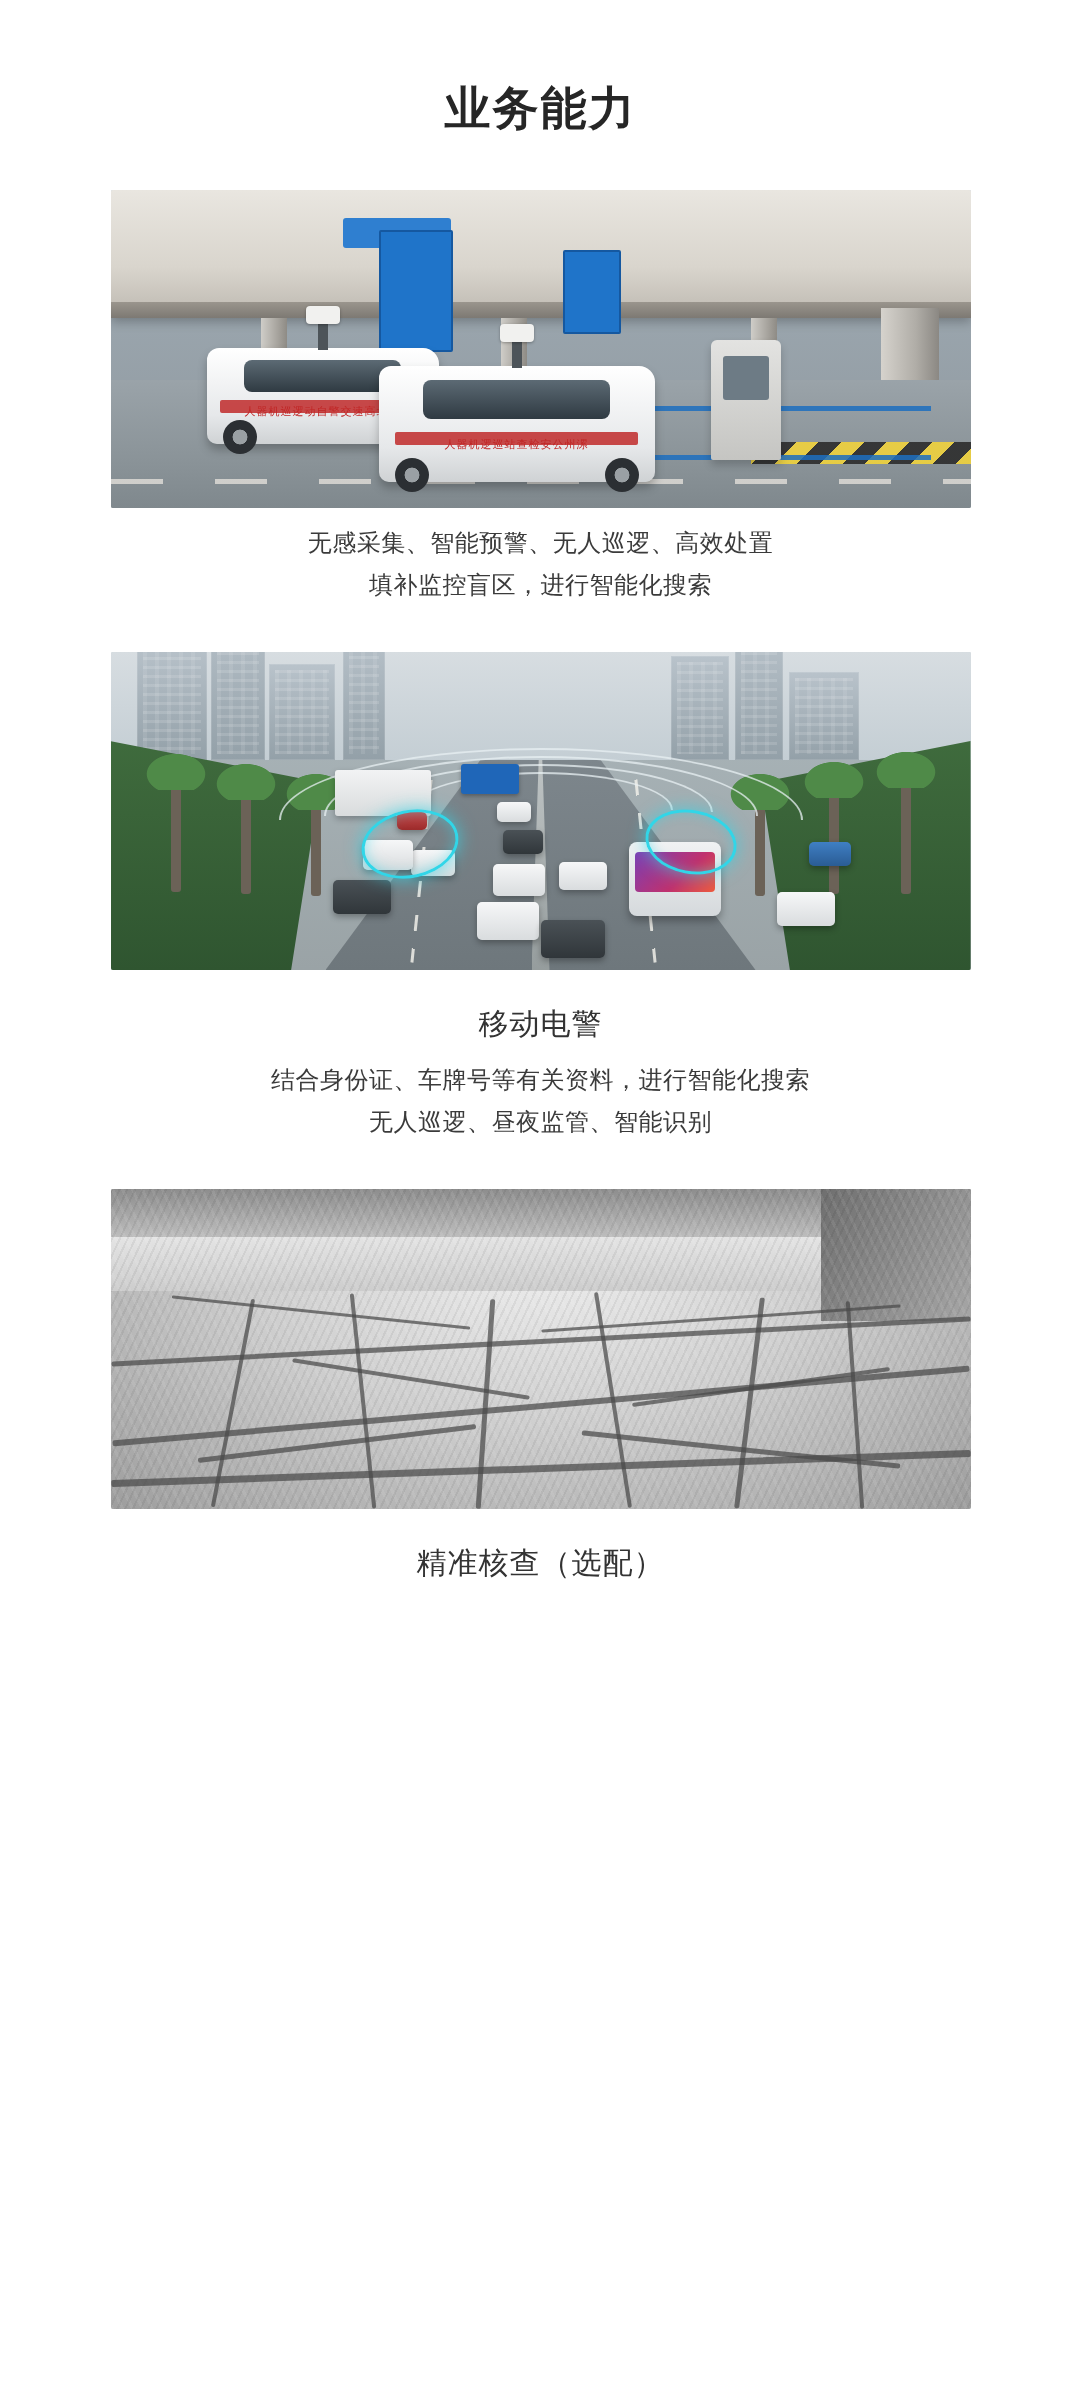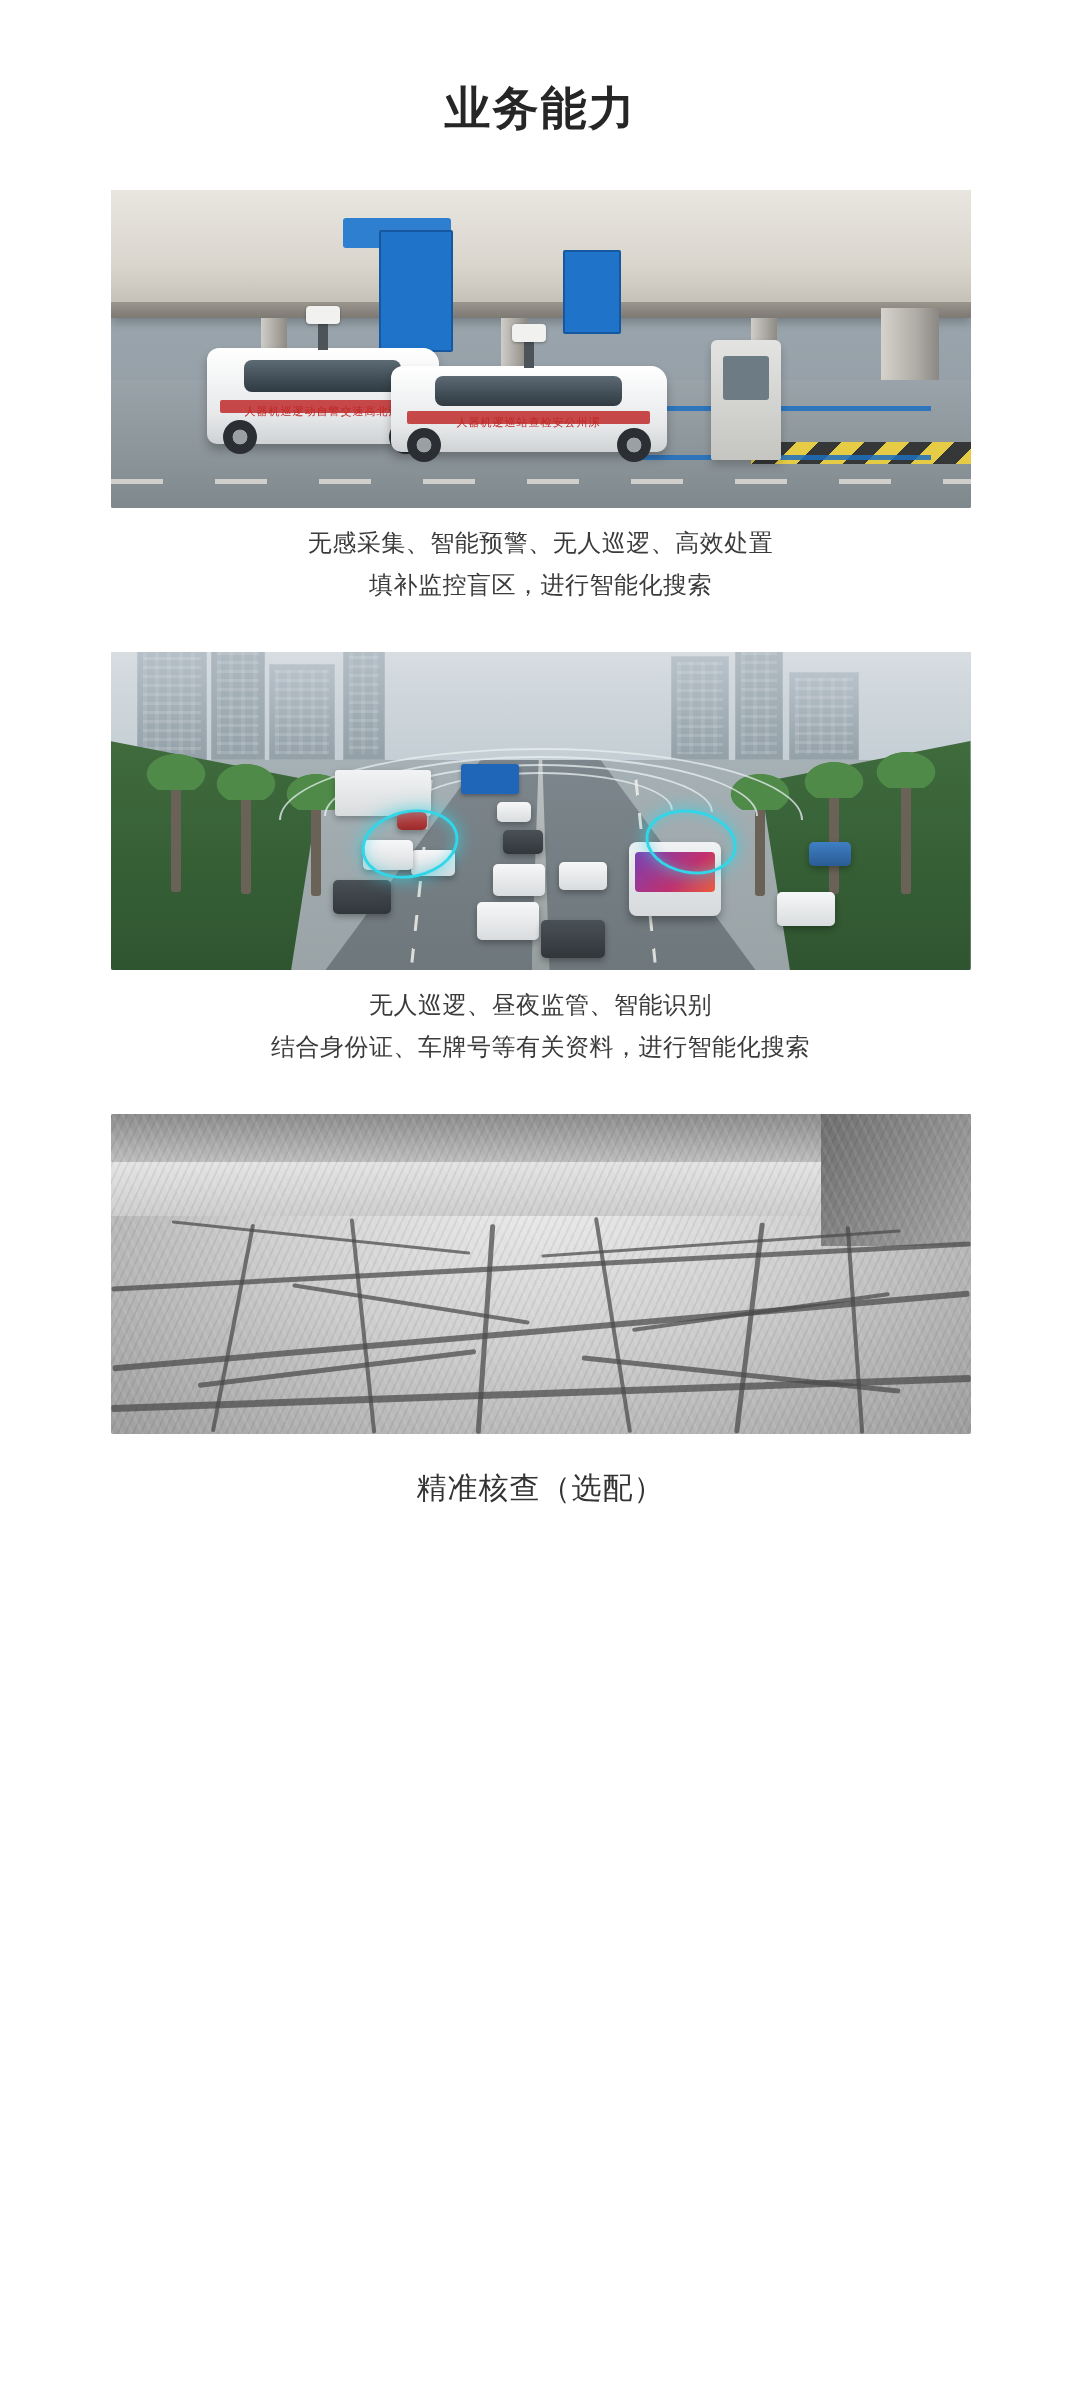--- a/index.html
+++ b/index.html
@@ -144,21 +144,21 @@
   .car .wheel.r { right: 16px; }
   .car .mast {
     position: absolute; left: 50%; top: -28px; width: 10px; height: 30px;
     background: #4d5459; transform: translateX(-50%);
   }
   .car .mast:before {
     content:""; position:absolute; left:-12px; top:-14px; width:34px; height:18px;
     background:#f1f1ef; border-radius:4px; box-shadow: 0 1px 3px rgba(0,0,0,.3);
   }
   .car1 { left: 96px; top: 158px; width: 232px; height: 96px; }
-  .car2 { left: 280px; top: 176px; width: 276px; height: 86px; }
+  .car2 { left: 268px; top: 176px; width: 276px; height: 116px; }
   .car-text {
     position: absolute; left: 8%; right: 8%; bottom: 26%;
     font-size: 11px; color: #c02626; text-align: center; letter-spacing: 1px;
     white-space: nowrap; overflow: hidden;
   }
   .booth {
     position: absolute; left: 600px; top: 150px; width: 70px; height: 120px;
     background: linear-gradient(#e3e3e1, #c5c5c2);
     border-radius: 6px 6px 2px 2px; box-shadow: 0 5px 9px rgba(0,0,0,.2);
   }
@@ -400,23 +400,24 @@
         <div class="v blue" style="right:120px; top:190px; width:42px; height:24px;"></div>
 
         <div class="bus">
           <div class="ad"></div>
         </div>
 
         <div class="scan"></div>
         <div class="scan2"></div>
       </div>
     </div>
+    <h2 class="section-title">移动电警</h2>
     <p class="section-desc">
+      <span class="line">结合身份证、车牌号等有关资料，进行智能化搜索</span>
       <span class="line">无人巡逻、昼夜监管、智能识别</span>
-      <span class="line">结合身份证、车牌号等有关资料，进行智能化搜索</span>
     </p>
   </div>
 
   <div class="section">
     <div class="figure tall">
       <div class="img-road">
         <div class="road-edge"></div>
         <div class="road-far"></div>
         <div class="road-shoulder"></div>
         <div class="road-grain"></div>

